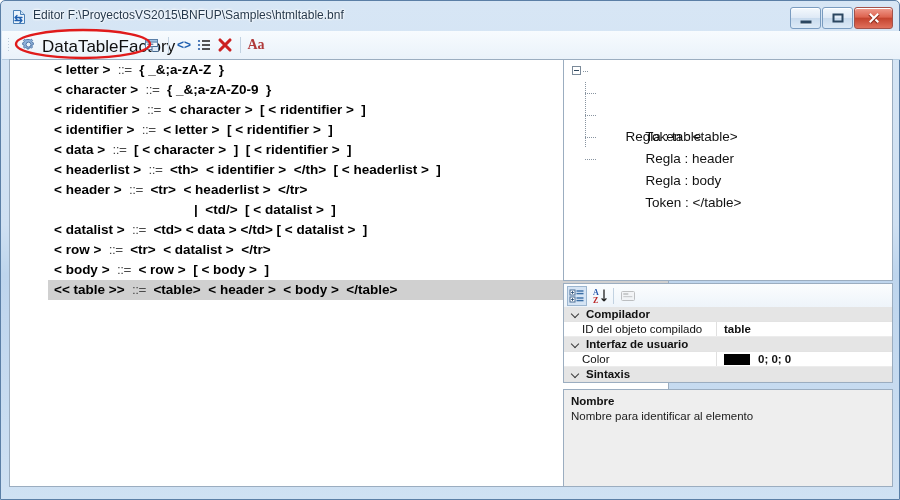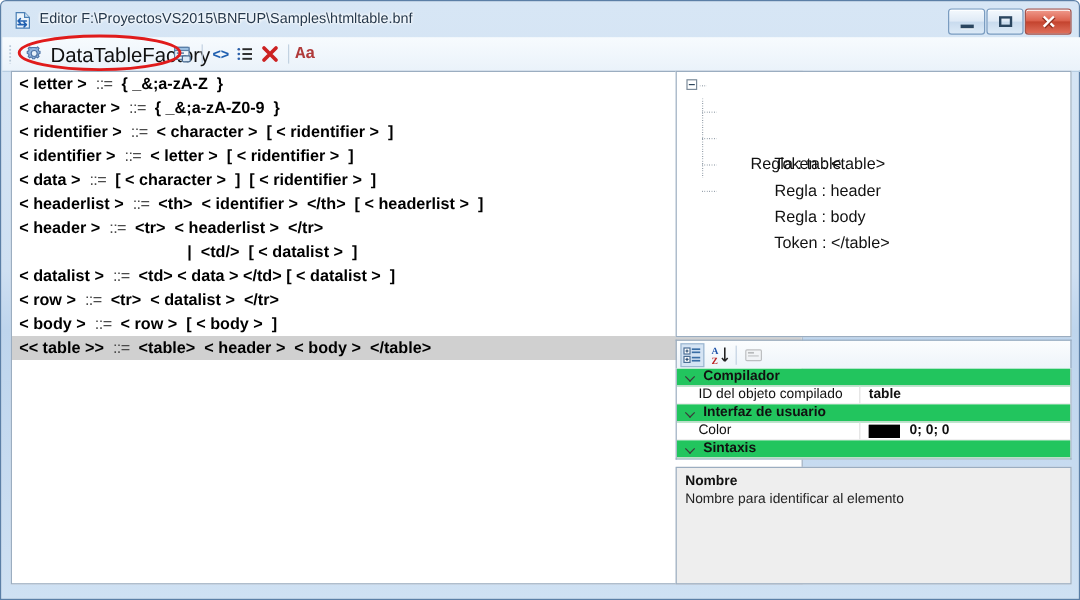--- a/index.html
+++ b/index.html
@@ -74,32 +74,33 @@
   .tbbtn{position:absolute;top:4px;width:20px;height:20px;cursor:default;}
   .tbsep{position:absolute;top:6px;width:1px;height:16px;background:#c2d2e1;}
   #tb-form{left:140px;}
   #sep1{left:166px;}
   #tb-code{left:172px;}
   #tb-list{left:192px;}
   #tb-del{left:213px;}
   #sep2{left:238px;}
   #tb-font{left:244px;}
   .code-g{font-size:12px;color:#1f5fb0;font-weight:bold;line-height:20px;text-align:center;}
-  .font-g{font-size:14px;color:#b03a3a;font-weight:bold;line-height:20px;text-align:left;font-family:Liberation Mono, monospace;}
+  .font-g{font-size:14px;color:#b03a3a;font-weight:bold;line-height:20px;text-align:center;font-family:Liberation Serif, serif;}
 
   
   #client{
     position:absolute;left:1px;top:58px;width:898px;height:435px;
   }
 
   
   #editor-pane{
     position:absolute;left:7px;top:0;width:660px;height:428px;
     background:#ffffff;border:1px solid #9badc0;box-sizing:border-box;
     overflow:hidden;
+    padding-left:38px;
   }
   .bnfline{
     position:relative;height:20px;line-height:20px;
     font-family:"Liberation Sans", sans-serif;
     font-size:13.5px;font-weight:bold;color:#000000;
     white-space:pre;padding-left:6px;
   }
   .bnfline.sel{background:#d0d0d0;}
   .bnfline .op{font-weight:normal;color:#4a4a4a;letter-spacing:-.5px;}
 
@@ -152,21 +153,21 @@
   #pgsep{position:absolute;left:49px;top:4px;width:1px;height:16px;background:#c2d2e1;}
   #pg-pages{left:54px;opacity:.45;}
 
   
   #pg{
     position:absolute;left:0;top:248px;width:330px;height:76px;
     background:#ffffff;border:1px solid #9badc0;border-top:none;
     box-sizing:border-box;overflow:hidden;
   }
   .pgrow{position:relative;height:15px;line-height:15px;font-size:11.5px;}
-  .pgcat{background:#22c55e;text-align:right;}
+  .pgcat{background:#e5e5e5;text-align:right;}
   .pgcat .cname{
     position:absolute;left:22px;top:0;font-weight:bold;color:#111111;white-space:nowrap;
   }
   .pgcat .chev{
     position:absolute;left:8px;top:4px;width:7px;height:4px;
   }
   .pgcat .chev:before{
     content:"";position:absolute;left:0;top:0;width:5px;height:5px;
     border-left:1.6px solid #3a3a3a;border-bottom:1.6px solid #3a3a3a;
     transform:rotate(-45deg);

